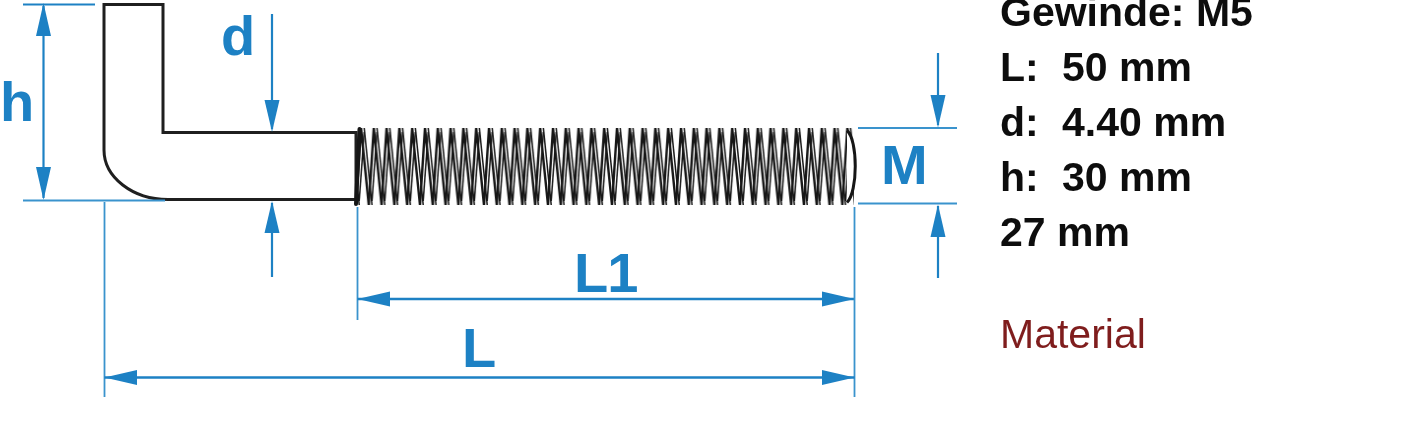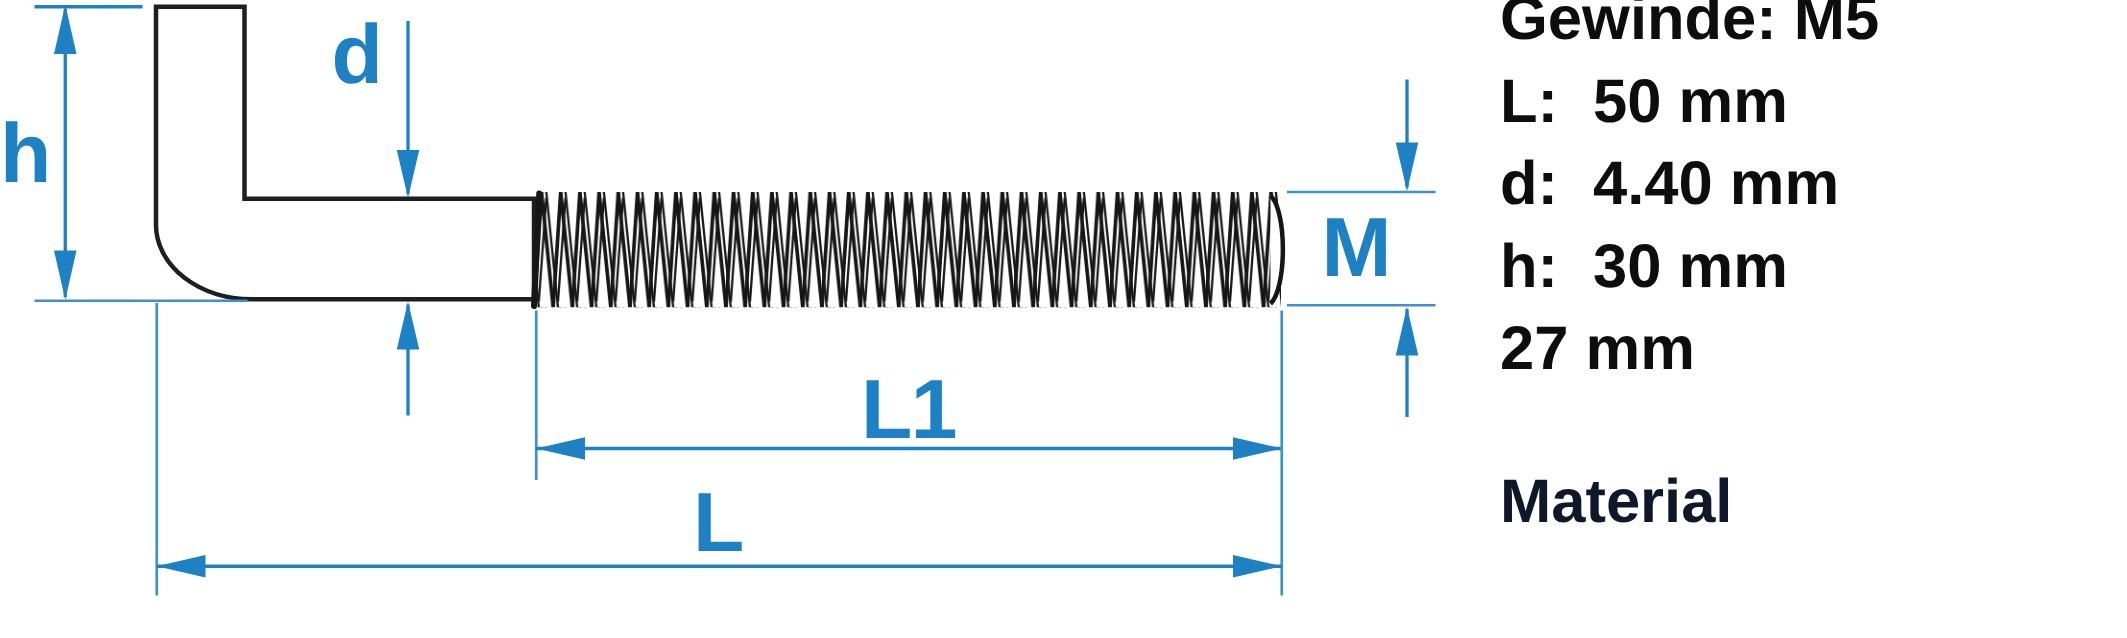--- a/index.html
+++ b/index.html
@@ -11,21 +11,21 @@
     line-height:1; letter-spacing:-1px; white-space:nowrap;
   }
   .specs {
     position:absolute; left:1000px; top:-15px; width:418px;
     color:#0d0d0d; font-weight:bold; font-size:41px; line-height:55px; white-space:nowrap;
   }
   .spec-row { display:flex; }
   .spec-label { width:62px; flex:none; }
   .material-block {
     position:absolute; left:1000px; top:307px; width:418px;
-    color:#0f172a; font-weight:bold; font-size:41px; line-height:55px; white-space:nowrap;
+    color:#7f1d1d; font-weight:normal; font-size:41px; line-height:55px; white-space:nowrap;
   }
 </style>
 </head>
 <body>
 
 <div class="canvas">
 
   <svg class="drawing" width="980" height="425" viewBox="0 0 980 425">
     <defs>
       <pattern id="threadPat" x="356" y="128" width="12.8" height="77" patternUnits="userSpaceOnUse">

